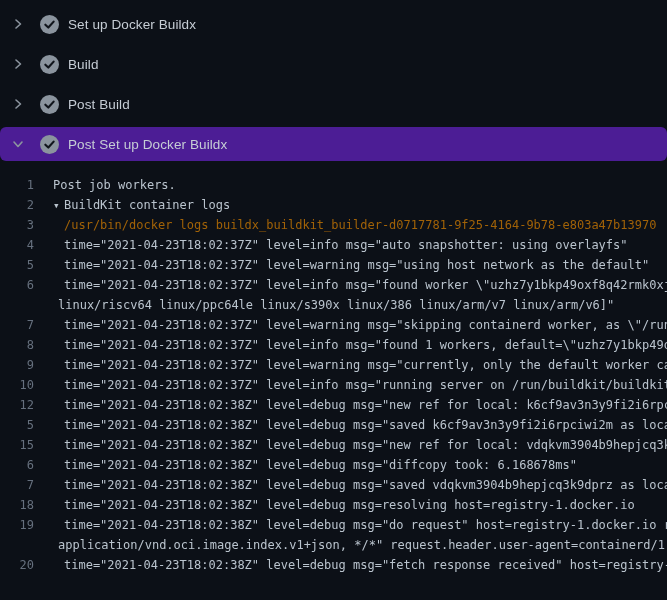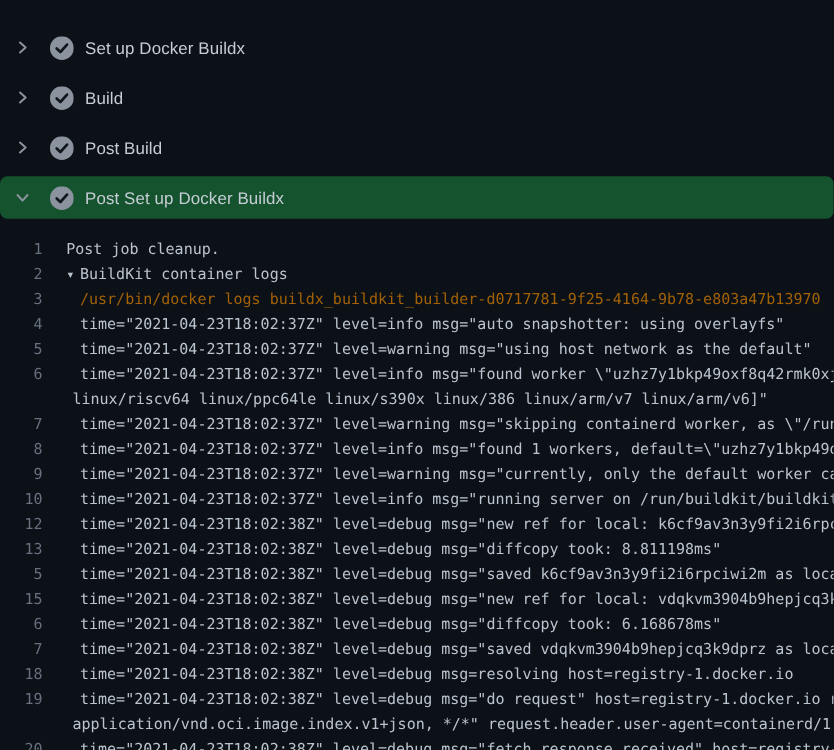--- a/index.html
+++ b/index.html
@@ -4,33 +4,33 @@
 <style>
   html, body { margin: 0; padding: 0; }
   body {
     width: 667px; height: 600px;
     background: #0c1017;
     overflow: hidden;
     font-family: "Liberation Sans", sans-serif;
   }
 
   
-  .steps { padding-top: 18px; }
+  .steps { padding-top: 4px; }
   .step {
     height: 40px;
     display: flex;
     align-items: center;
     padding-left: 11px;
     box-sizing: border-box;
     cursor: pointer;
   }
   .step.expanded {
     height: 34px;
     margin: 3px 0;
-    background: #14532d;
+    background: #4c1d95;
     border-radius: 6px;
   }
   .chev { width: 14px; height: 14px; flex: none; display: block; }
   .check { width: 19px; height: 19px; flex: none; margin-left: 15px; display: block; }
   .step-label {
     margin-left: 9px;
     font-size: 13.5px;
     color: #c6cdd5;
     letter-spacing: 0.1px;
   }
@@ -114,33 +114,32 @@
     <svg class="check" viewBox="0 0 16 16">
       <circle cx="8" cy="8" r="8" fill="#8b949e"></circle>
       <path d="M4.5 8.2 L7 10.6 L11.5 5.6" fill="none" stroke="#11151c" stroke-width="1.8" stroke-linecap="round" stroke-linejoin="round"></path>
     </svg>
     <span class="step-label">Post Set up Docker Buildx</span>
   </div>
 
 </div>
 
 <div class="log">
-    <div class="log-row"><span class="ln">1</span><span class="lt m-plain">Post job cleanup.</span></div>
+    <div class="log-row"><span class="ln">1</span><span class="lt m-plain">Post job workers.</span></div>
     <div class="log-row"><span class="ln">2</span><span class="lt m-group"><span class="caret">▾</span>BuildKit container logs</span></div>
     <div class="log-row"><span class="ln">3</span><span class="lt m-cmd">/usr/bin/docker logs buildx_buildkit_builder-d0717781-9f25-4164-9b78-e803a47b13970</span></div>
     <div class="log-row"><span class="ln">4</span><span class="lt m-entry">time="2021-04-23T18:02:37Z" level=info msg="auto snapshotter: using overlayfs"</span></div>
     <div class="log-row"><span class="ln">5</span><span class="lt m-entry">time="2021-04-23T18:02:37Z" level=warning msg="using host network as the default"</span></div>
     <div class="log-row"><span class="ln">6</span><span class="lt m-entry">time="2021-04-23T18:02:37Z" level=info msg="found worker \"uzhz7y1bkp49oxf8q42rmk0xj</span></div>
     <div class="log-row"><span class="ln"></span><span class="lt m-cont">linux/riscv64 linux/ppc64le linux/s390x linux/386 linux/arm/v7 linux/arm/v6]"</span></div>
     <div class="log-row"><span class="ln">7</span><span class="lt m-entry">time="2021-04-23T18:02:37Z" level=warning msg="skipping containerd worker, as \"/run</span></div>
     <div class="log-row"><span class="ln">8</span><span class="lt m-entry">time="2021-04-23T18:02:37Z" level=info msg="found 1 workers, default=\"uzhz7y1bkp49o</span></div>
     <div class="log-row"><span class="ln">9</span><span class="lt m-entry">time="2021-04-23T18:02:37Z" level=warning msg="currently, only the default worker ca</span></div>
     <div class="log-row"><span class="ln">10</span><span class="lt m-entry">time="2021-04-23T18:02:37Z" level=info msg="running server on /run/buildkit/buildkit</span></div>
     <div class="log-row"><span class="ln">12</span><span class="lt m-entry">time="2021-04-23T18:02:38Z" level=debug msg="new ref for local: k6cf9av3n3y9fi2i6rpc</span></div>
-    <div class="log-row"><span class="ln">13</span><span class="lt m-entry">time="2021-04-23T18:02:38Z" level=debug msg="diffcopy took: 8.811198ms"</span></div>
     <div class="log-row"><span class="ln">5</span><span class="lt m-entry">time="2021-04-23T18:02:38Z" level=debug msg="saved k6cf9av3n3y9fi2i6rpciwi2m as loca</span></div>
     <div class="log-row"><span class="ln">15</span><span class="lt m-entry">time="2021-04-23T18:02:38Z" level=debug msg="new ref for local: vdqkvm3904b9hepjcq3k</span></div>
     <div class="log-row"><span class="ln">6</span><span class="lt m-entry">time="2021-04-23T18:02:38Z" level=debug msg="diffcopy took: 6.168678ms"</span></div>
     <div class="log-row"><span class="ln">7</span><span class="lt m-entry">time="2021-04-23T18:02:38Z" level=debug msg="saved vdqkvm3904b9hepjcq3k9dprz as loca</span></div>
     <div class="log-row"><span class="ln">18</span><span class="lt m-entry">time="2021-04-23T18:02:38Z" level=debug msg=resolving host=registry-1.docker.io</span></div>
     <div class="log-row"><span class="ln">19</span><span class="lt m-entry">time="2021-04-23T18:02:38Z" level=debug msg="do request" host=registry-1.docker.io r</span></div>
     <div class="log-row"><span class="ln"></span><span class="lt m-cont">application/vnd.oci.image.index.v1+json, */*" request.header.user-agent=containerd/1.4</span></div>
     <div class="log-row"><span class="ln">20</span><span class="lt m-entry">time="2021-04-23T18:02:38Z" level=debug msg="fetch response received" host=registry-</span></div>
   </div>
 

